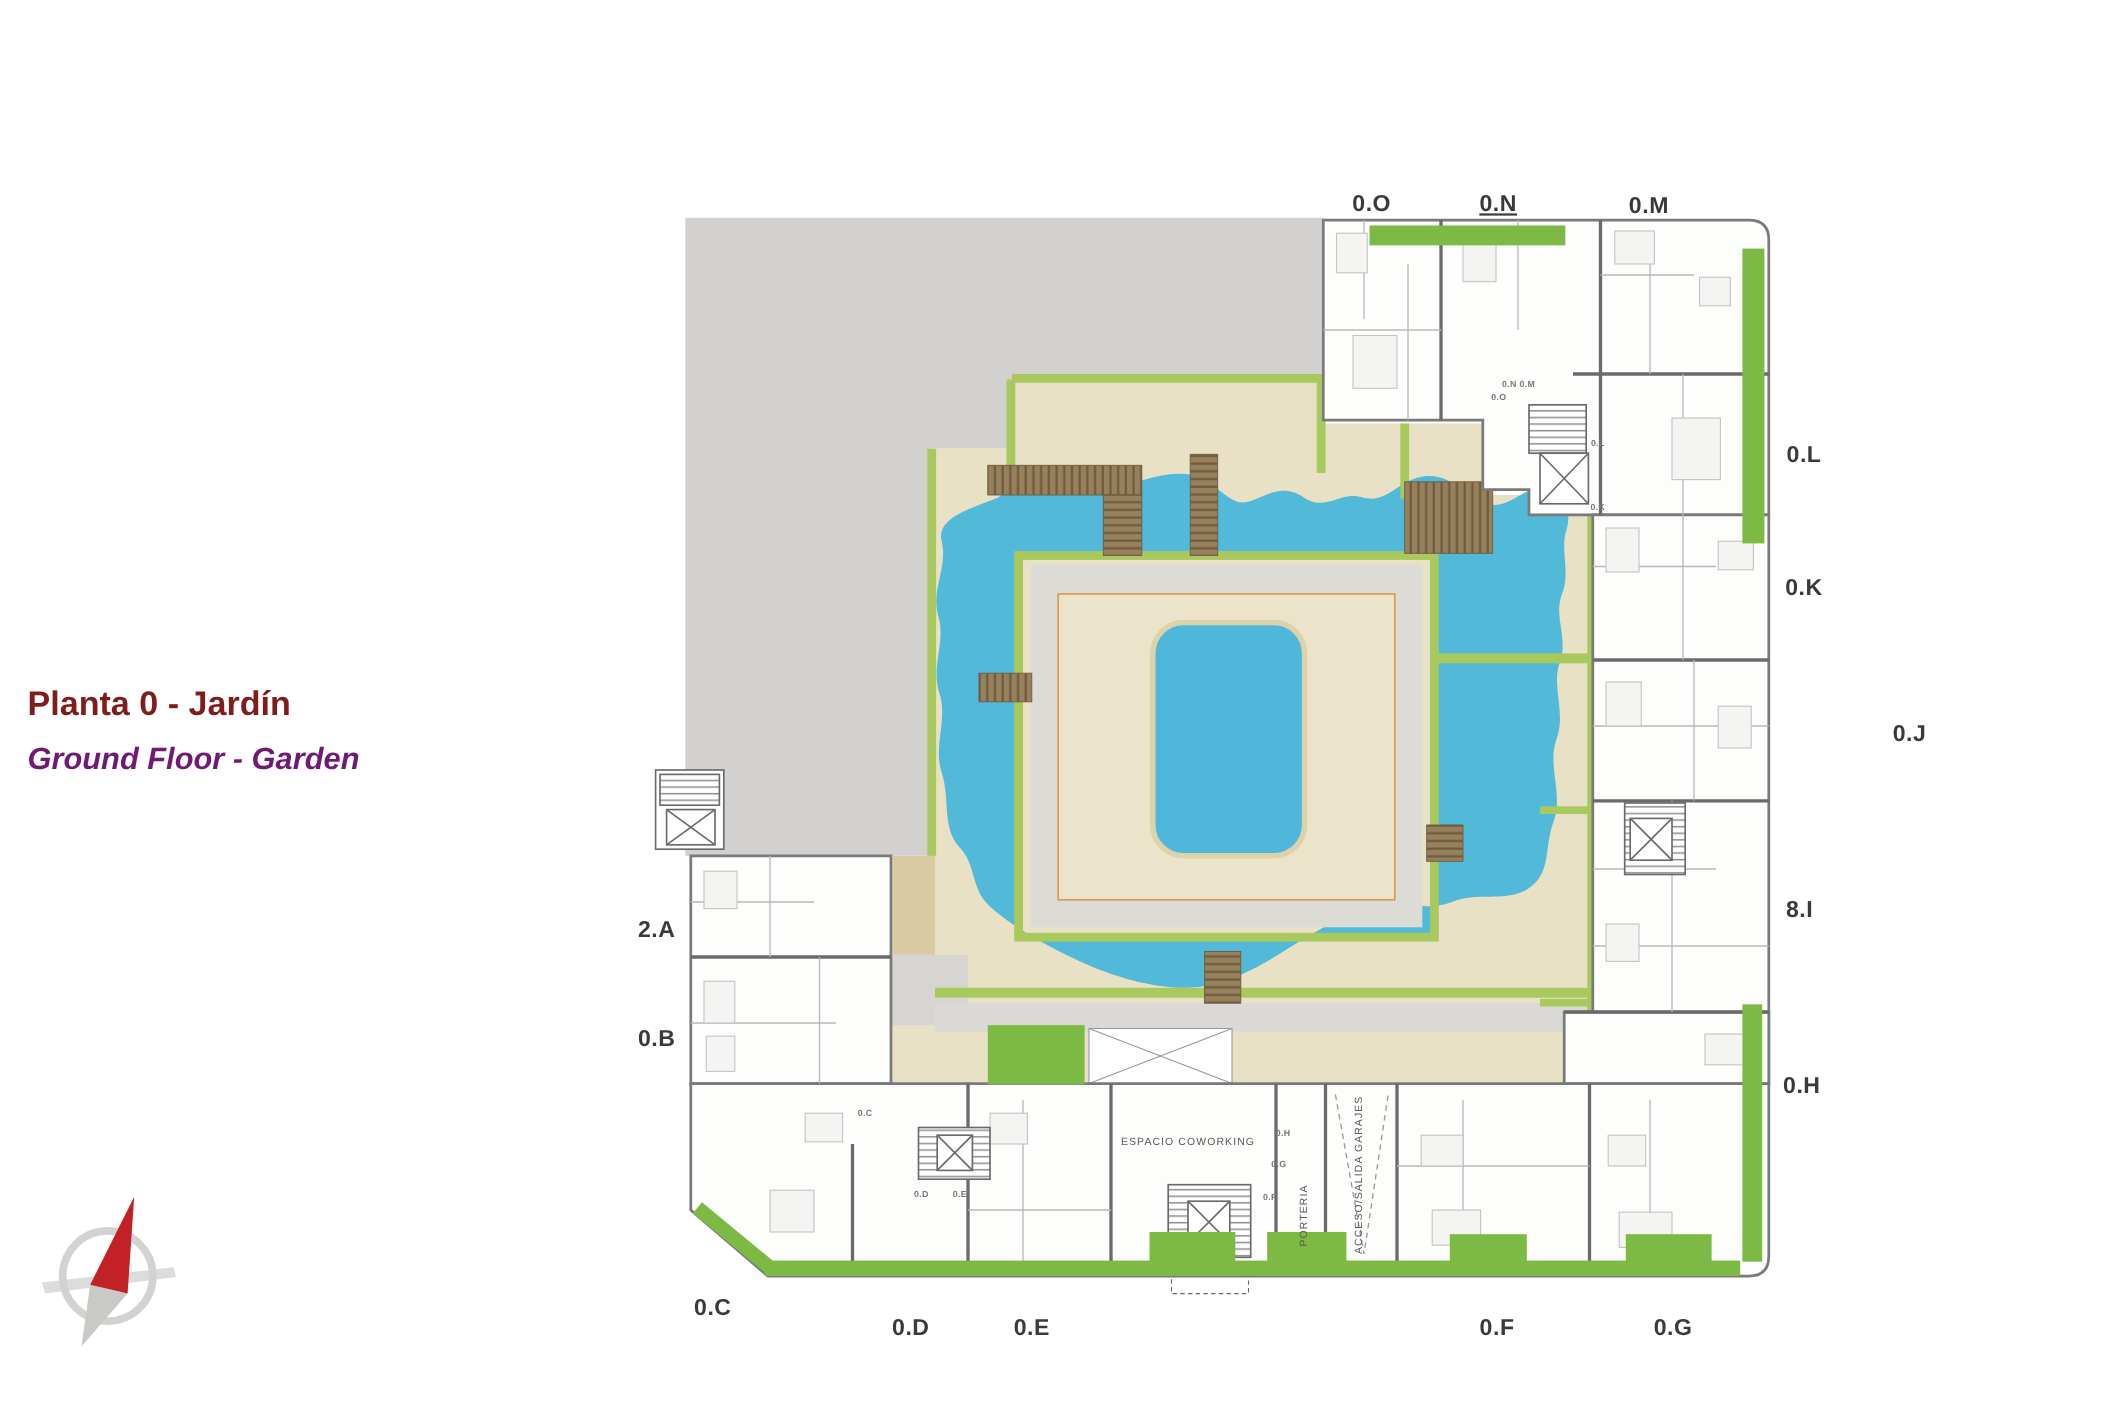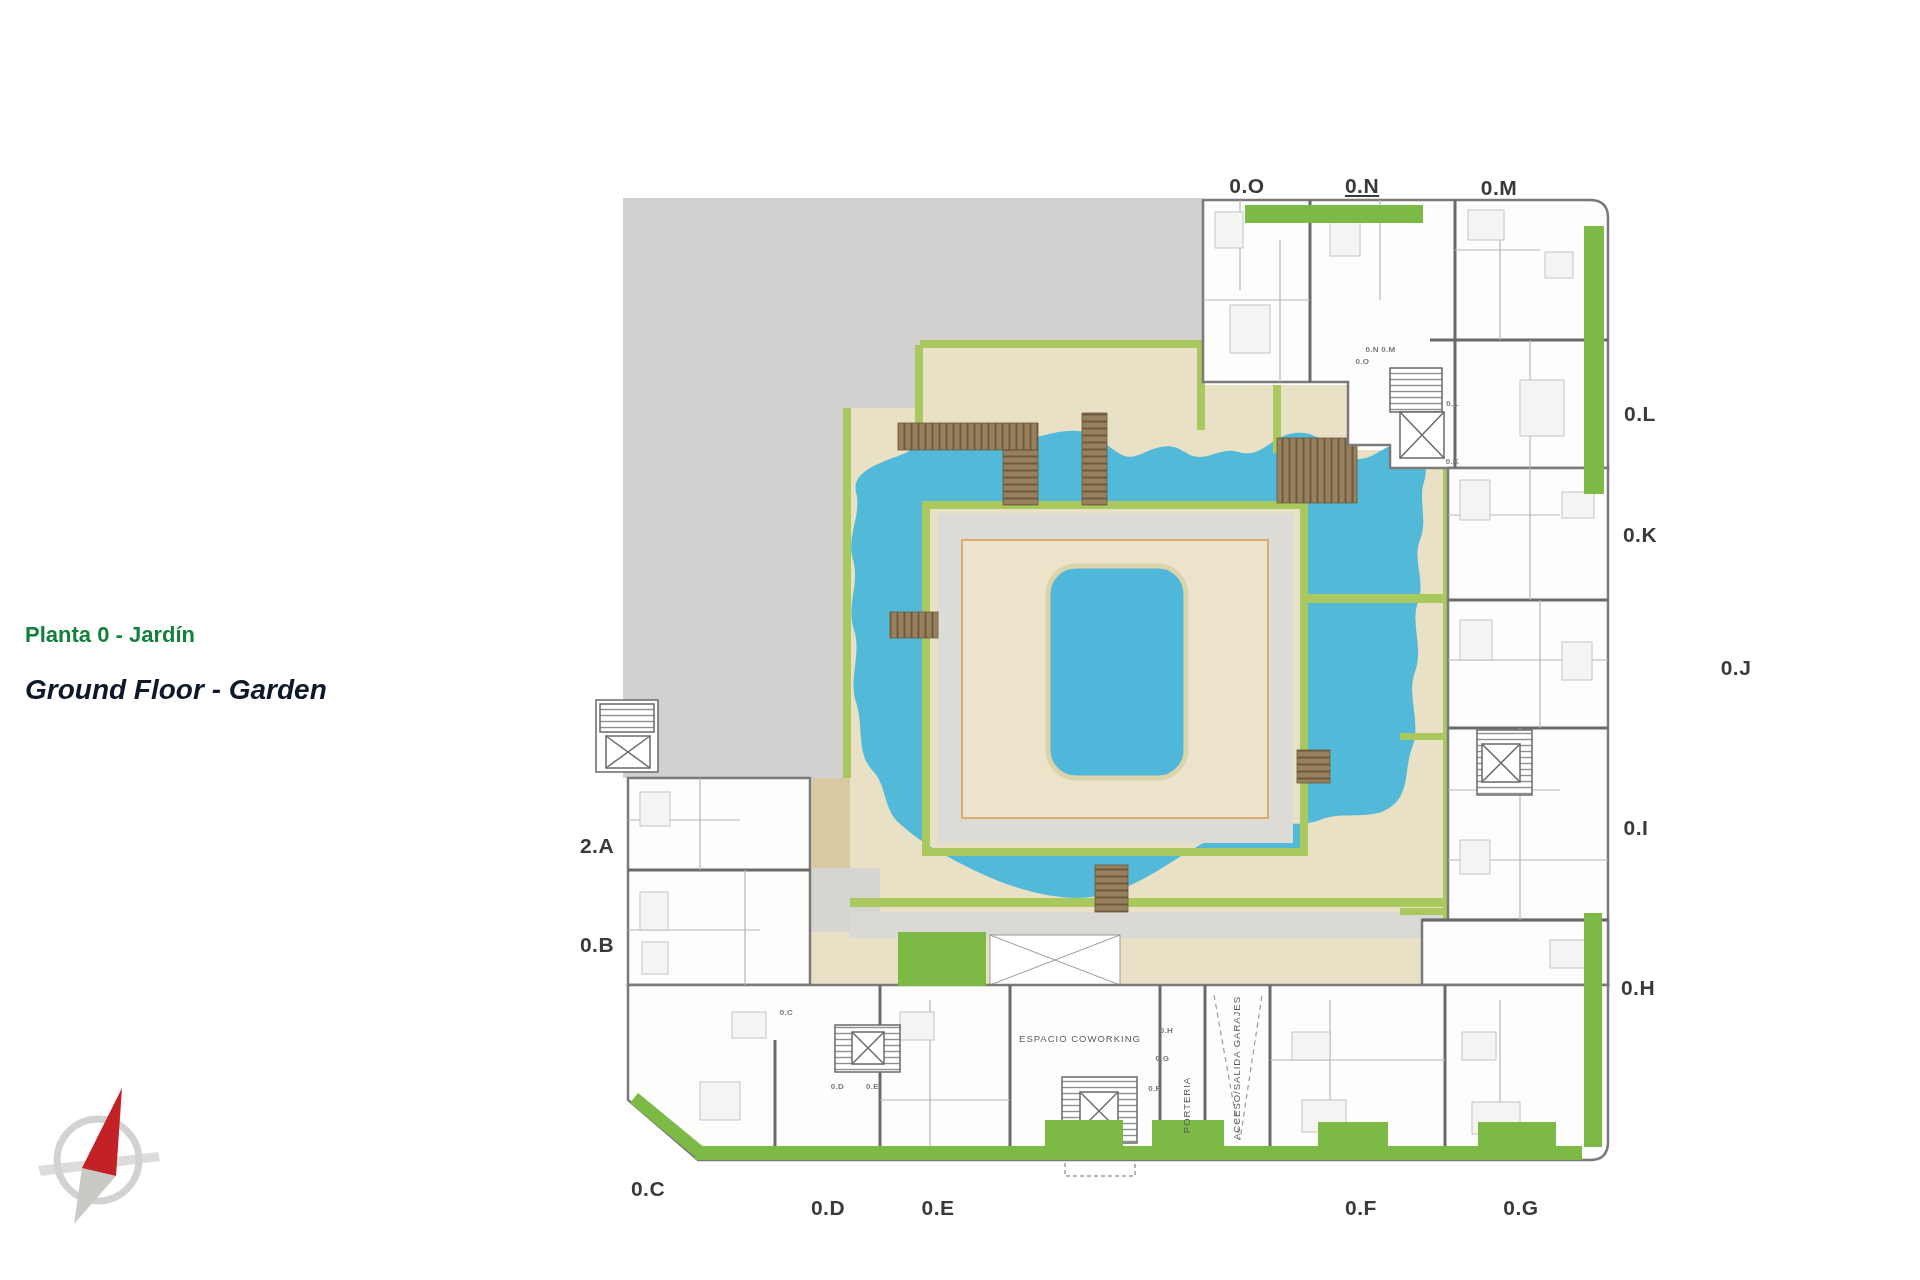--- a/index.html
+++ b/index.html
@@ -6,23 +6,23 @@
   .canvas{position:relative;width:1920px;height:1280px;background:#ffffff;overflow:hidden;
           font-family:"Liberation Sans","DejaVu Sans",sans-serif;}
   .plan-svg{position:absolute;left:0;top:0;}
   .lbl{position:absolute;transform:translate(-50%,-50%);font-size:21px;font-weight:700;
        color:#3a3a3a;letter-spacing:0.5px;white-space:nowrap;}
   .tiny{position:absolute;transform:translate(-50%,-50%);font-size:8px;font-weight:700;
         color:#777;white-space:nowrap;letter-spacing:0.3px;padding-left:33px;}
   .room-txt{position:absolute;transform:translate(-50%,-50%);font-size:9.5px;color:#5a5a5a;
             letter-spacing:1px;white-space:nowrap;}
   .room-txt.vert{transform:translate(-50%,-50%) rotate(-90deg);}
-  .title-main{position:absolute;left:25px;top:622px;font-size:22px;font-weight:700;color:#15803d;}
+  .title-main{position:absolute;left:25px;top:622px;font-size:31px;font-weight:700;color:#7f1d1d;}
   .title-sub{position:absolute;left:25px;top:674px;font-size:28px;font-weight:700;
-             font-style:italic;color:#0f172a;}
+             font-style:italic;color:#701a75;}
 </style>
 </head>
 <body>
 
 <div class="canvas">
 
   <svg class="plan-svg" width="1920" height="1280" viewBox="0 0 1920 1280">
     <defs>
       <pattern id="deckV" width="7" height="7" patternUnits="userSpaceOnUse">
         <rect width="7" height="7" fill="#97805d"></rect>
@@ -225,21 +225,21 @@
 
   <div class="title-main">Planta 0 - Jardín</div>
   <div class="title-sub">Ground Floor - Garden</div>
 
   <div class="lbl" style="left:1247px;top:186px;">0.O</div>
   <div class="lbl" style="left:1362px;top:186px;text-decoration:underline;">0.N</div>
   <div class="lbl" style="left:1499px;top:188px;text-align:center;">0.M</div>
   <div class="lbl" style="left:1640px;top:414px;">0.L</div>
   <div class="lbl" style="left:1640px;top:535px;">0.K</div>
   <div class="lbl" style="left:1736px;top:668px;">0.J</div>
-  <div class="lbl" style="left:1636px;top:828px;">0.I</div>
+  <div class="lbl" style="left:1636px;top:828px;">8.I</div>
   <div class="lbl" style="left:1638px;top:988px;">0.H</div>
   <div class="lbl" style="left:597px;top:846px;">2.A</div>
   <div class="lbl" style="left:597px;top:945px;">0.B</div>
   <div class="lbl" style="left:648px;top:1189px;">0.C</div>
   <div class="lbl" style="left:828px;top:1208px;">0.D</div>
   <div class="lbl" style="left:938px;top:1208px;">0.E</div>
   <div class="lbl" style="left:1361px;top:1208px;">0.F</div>
   <div class="lbl" style="left:1521px;top:1208px;">0.G</div>
 
   <div class="room-txt" style="left:1080px;top:1038px;text-align:right;">ESPACIO COWORKING</div>

